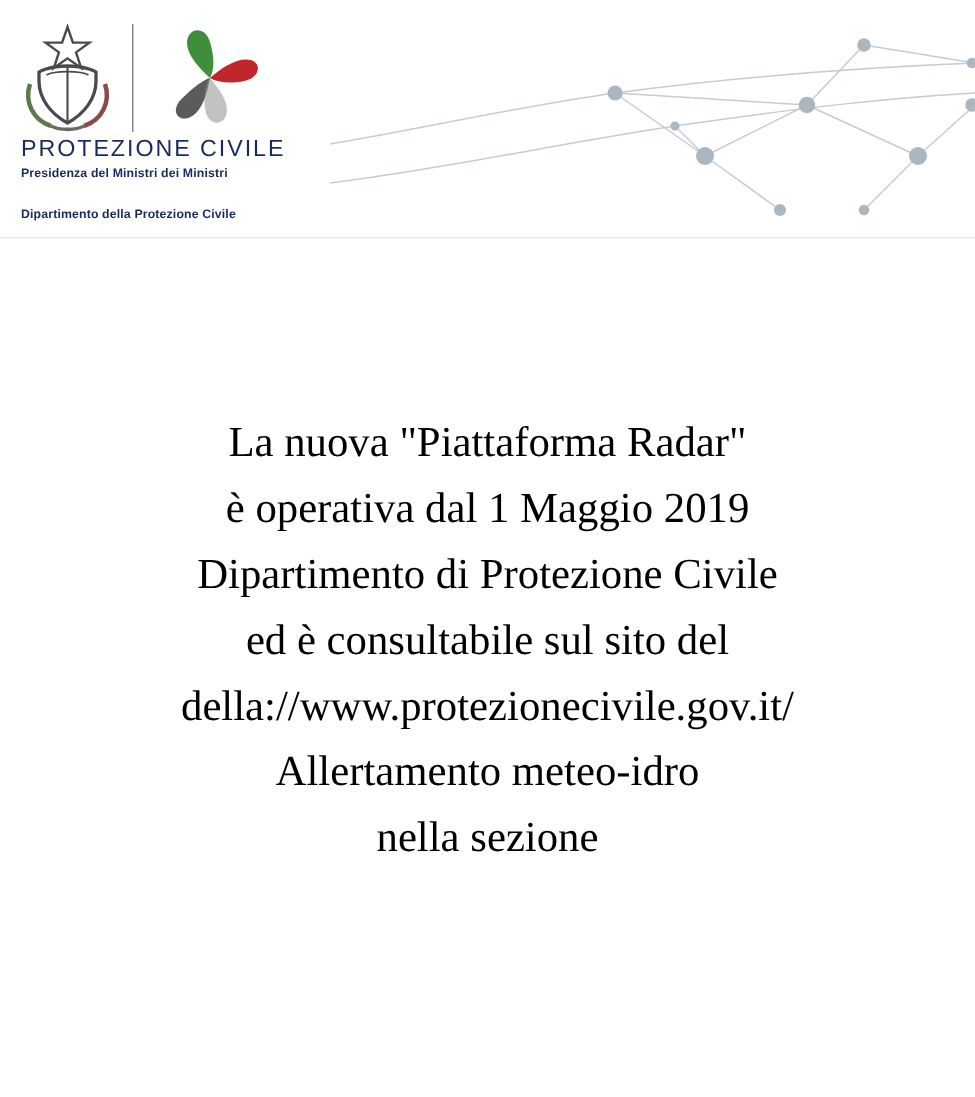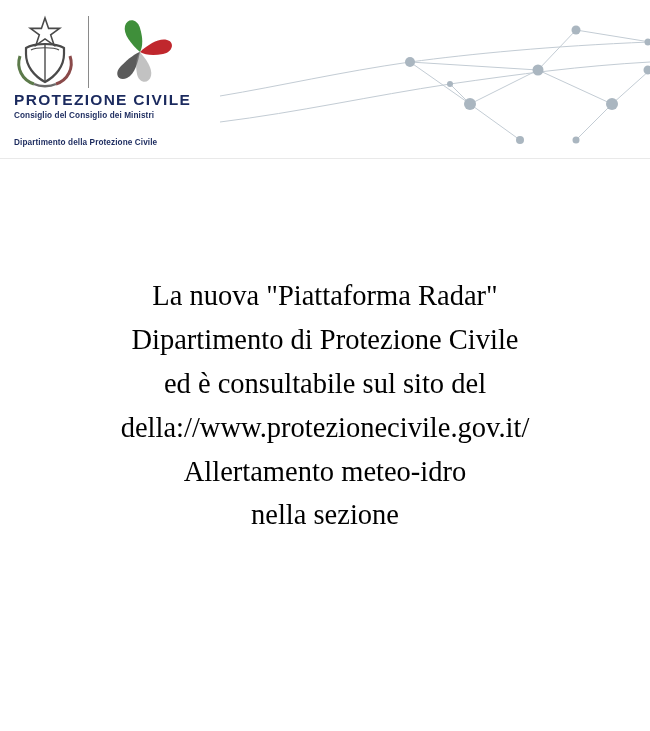--- a/index.html
+++ b/index.html
@@ -63,21 +63,21 @@
     position: absolute;
     left: 14px;
     top: 92px;
     width: 330px;
   }
   .pc-title {
     font-family: "Liberation Sans", sans-serif;
     font-size: 15.5px;
     letter-spacing: 1.3px;
     color: #1b2a5e;
-    font-weight: 700;
+    font-weight: 400;
     line-height: 1.05;
   }
   .pc-sub1, .pc-sub2 {
     font-family: "Liberation Sans", sans-serif;
     font-size: 8.2px;
     color: #1b2a5e;
     font-weight: 700;
     letter-spacing: 0.1px;
     line-height: 1.35;
     margin-top: 2px;
@@ -166,28 +166,29 @@
           <path d="M39 38 C 30 30, 22 20, 24 12 C 26 4, 36 4, 39 14 C 42 24, 42 32, 39 38 Z" fill="#3f8f3a"></path>
           <path d="M39 38 C 48 30, 58 24, 66 26 C 74 28, 72 38, 62 40 C 52 42, 44 41, 39 38 Z" fill="#c0272d"></path>
           <path d="M39 38 C 37 48, 34 60, 26 64 C 18 68, 12 60, 20 52 C 28 44, 35 39, 39 38 Z" fill="#5b5b5b"></path>
           <path d="M39 38 C 44 44, 52 54, 50 62 C 48 70, 38 70, 36 60 C 34 50, 36 42, 39 38 Z" fill="#8f8f8f" opacity="0.55"></path>
         </g>
       </svg>
     </div>
 
     <div class="header-text">
       <div class="pc-title">PROTEZIONE CIVILE</div>
-      <div class="pc-sub1">Consiglio del Consiglio dei Ministri</div>
+      <div class="pc-sub1">Presidenza del Ministri dei Ministri</div>
       <div class="pc-sub2">Dipartimento della Protezione Civile</div>
     </div>
   </div>
 
   <div class="content">
     <div class="message">
       <span class="line">La nuova "Piattaforma Radar"</span>
+      <span class="line">è operativa dal 1 Maggio 2019</span>
       <span class="line">Dipartimento di Protezione Civile</span>
       <span class="line">ed è consultabile sul sito del</span>
       <span class="line">della://www.protezionecivile.gov.it/</span>
       <span class="line">Allertamento meteo-idro</span>
       <span class="line">nella sezione</span>
     </div>
   </div>
 
 </div>
 

